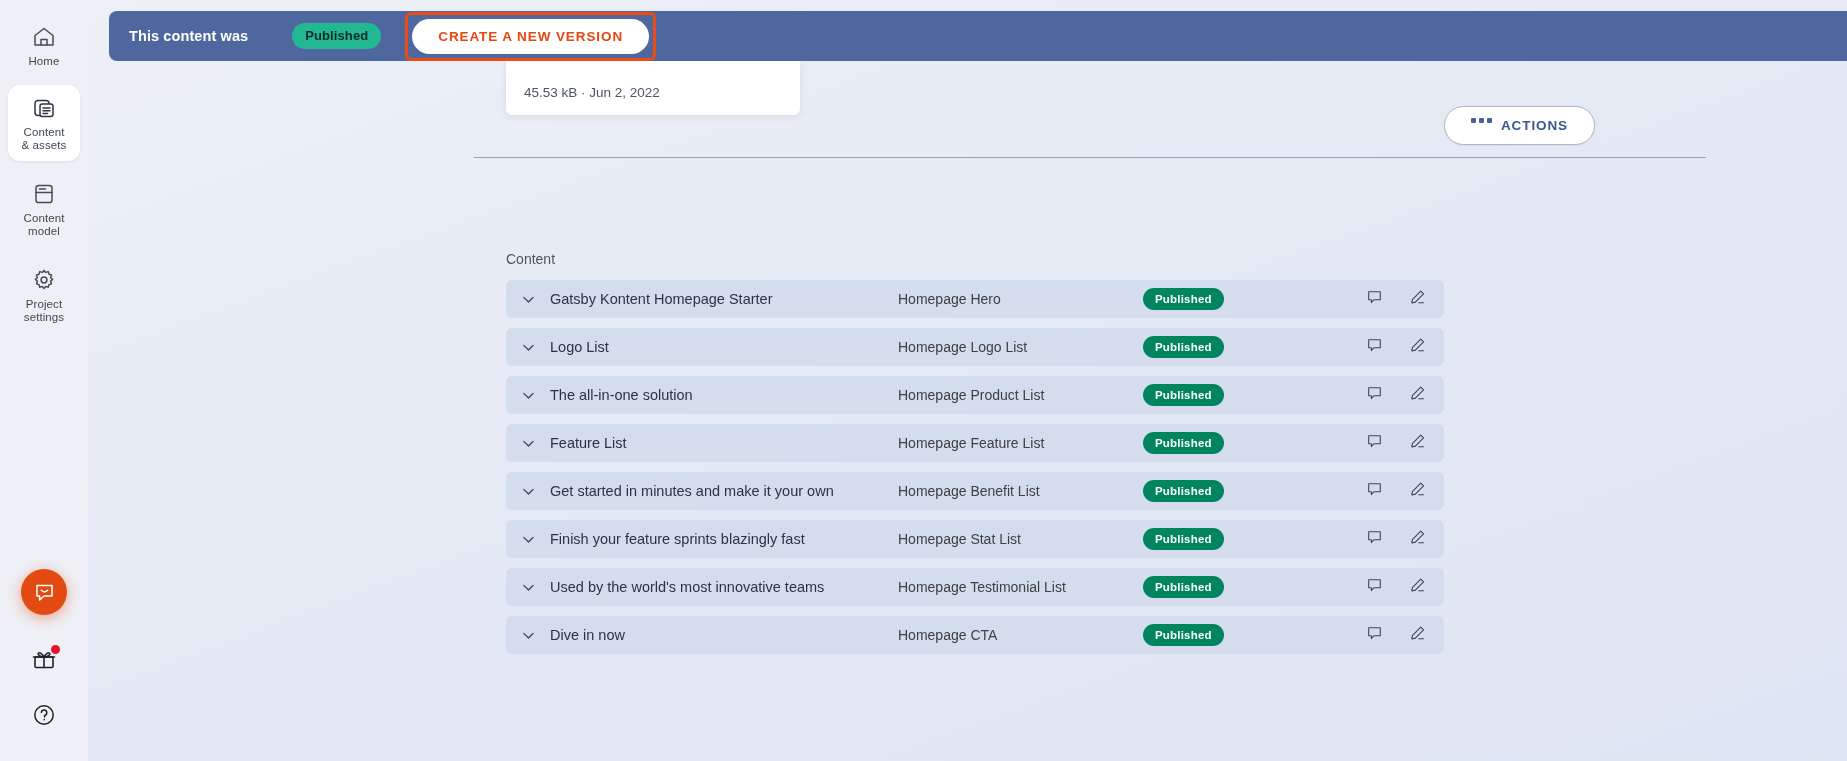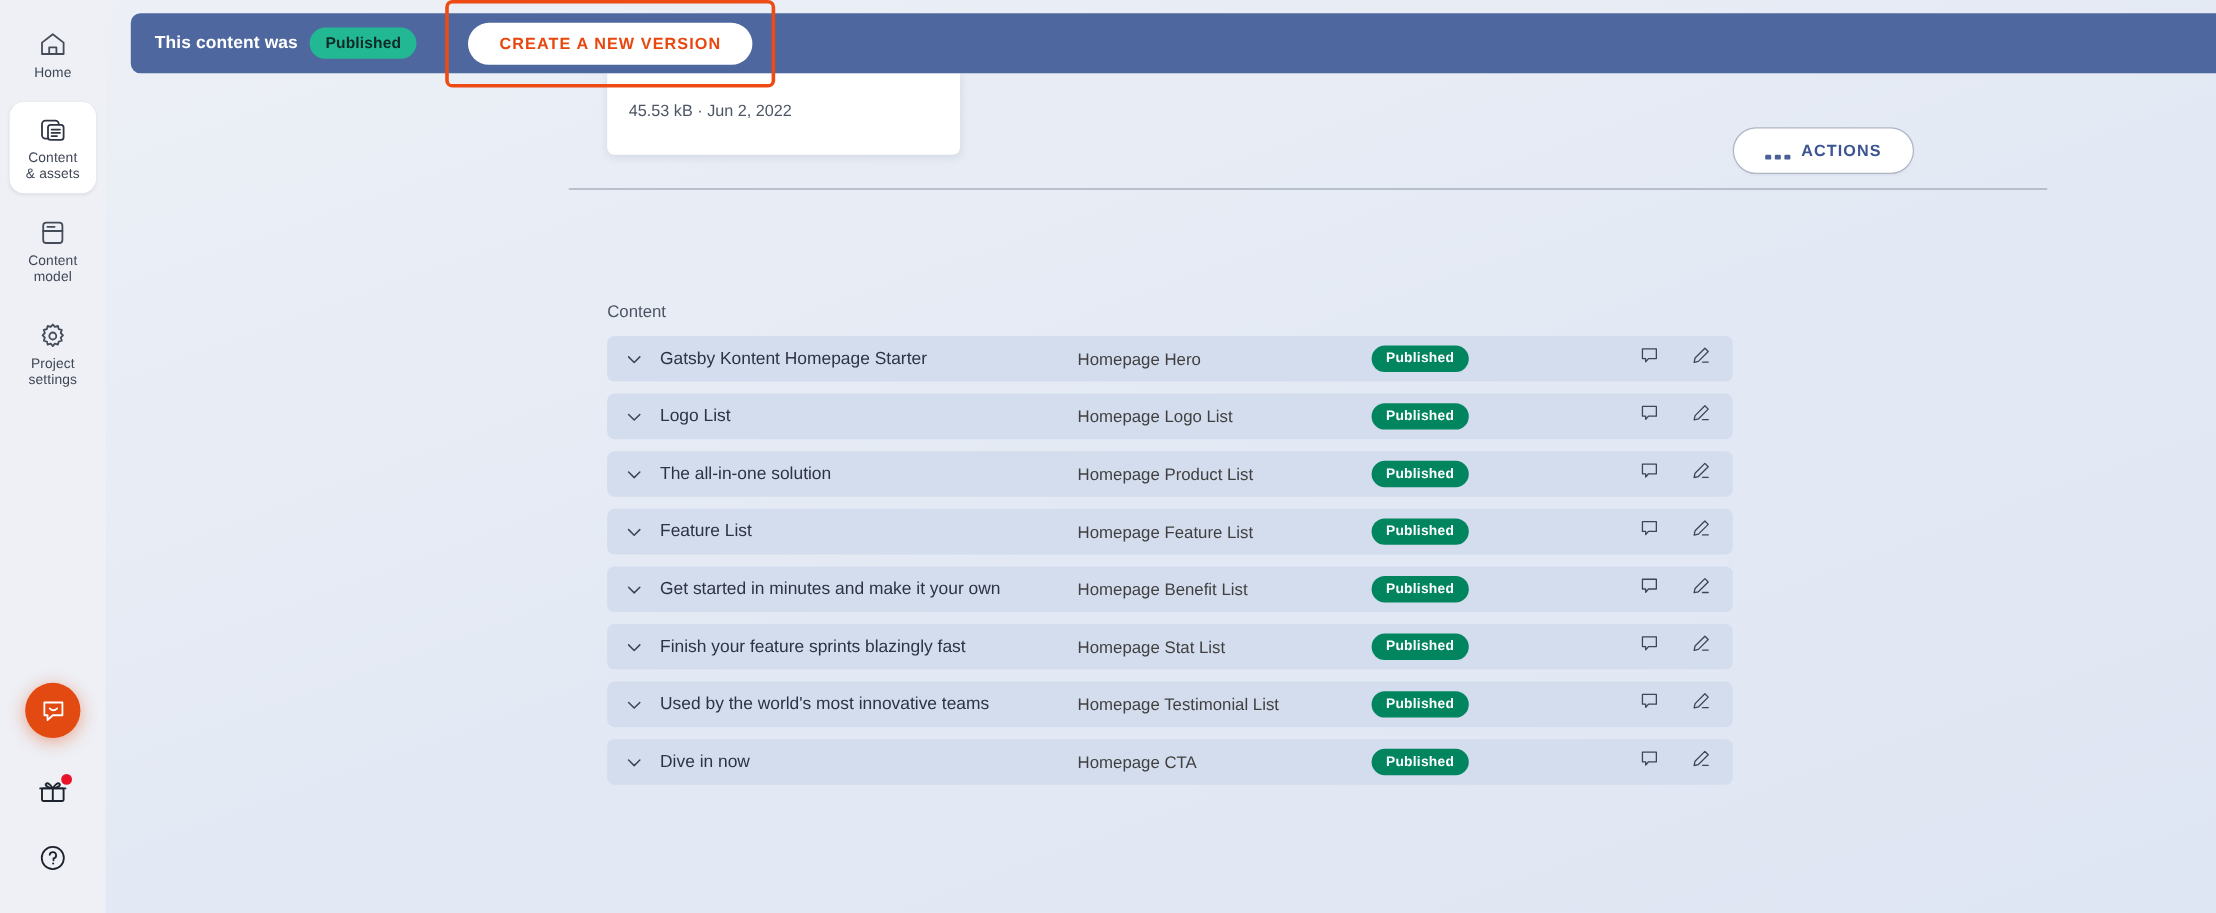--- a/index.html
+++ b/index.html
@@ -49,58 +49,58 @@
   
   #banner {
     position: absolute; left: 109px; top: 11px; right: 0px; height: 50px;
     background: #4e689f;
     border-radius: 8px 0 0 8px;
     display: flex; align-items: center;
     padding-left: 20px;
     color: #ffffff;
     z-index: 6;
   }
-  #banner-text { font-size: 14.5px; font-weight: bold; display:flex; align-items:center; letter-spacing:.1px; }
+  #banner-text { font-size: 14.5px; font-weight: bold; display:flex; align-items:center; letter-spacing:.1px;gap:34px; }
   #banner-badge {
     background: #23b894; color: #0d2b26; font-size: 13px; font-weight: bold;
     border-radius: 999px; padding: 5px 13px 6px 13px; margin: 0 10px;
     letter-spacing: .1px;
   }
   #create-version-wrap {
-    margin-left: 14px; padding: 16px;
+    margin-left: 14px; padding: 4px;
     border: 3px solid #ee4b14; border-radius: 6px;
     display: inline-flex;
   }
   #create-version-btn {
     background: #ffffff; color: #e8470f;
     border: none; border-radius: 999px;
     font-family: "Liberation Sans", sans-serif;
     font-size: 13.5px; font-weight: bold; letter-spacing: .9px;
     padding: 10px 26px; cursor: pointer;
   }
 
   
   #main { position: absolute; left: 88px; top: 61px; right: 0; bottom: 0; overflow: hidden; }
 
   
   #asset-card {
-    position: absolute; left: 418px; top: 0px; width: 294px; height: 68px;
+    position: absolute; left: 418px; top: 0px; width: 294px; height: 54px;
     background: #ffffff; border-radius: 0 0 6px 6px;
     box-shadow: 0 2px 7px rgba(40,55,90,.10);
   }
   #asset-name {
     position:absolute; left:18px; top: -6px; font-size: 14px; color: #c9ced8;
     white-space:nowrap; overflow:hidden; height: 14px;
   }
   #asset-meta { position:absolute; left:18px; top: 24px; font-size: 13.5px; color:#4d5565; }
 
   #actions-btn {
     position: absolute; right: 252px; top: 45px;
     background:#fff; border: 1px solid #aeb6c4; border-radius: 999px;
-    display:flex; align-items:flex-end; gap:9px;
+    display:flex; align-items:flex-start; gap:9px;
     padding: 11px 26px; cursor:pointer;
     box-shadow: 0 1px 2px rgba(40,55,90,.06);
   }
   #actions-dots { display:flex; gap:3.5px; }
   #actions-dots i { width:4.5px; height:4.5px; background:#4a6198; border-radius:1px; display:block; }
   #actions-label { font-size: 13.5px; font-weight: bold; color:#3c5591; letter-spacing:.9px; }
 
   #divider { position:absolute; left: 386px; right: 141px; top: 96px; height:1px; background:#9aa3b2; }
 
   #content-heading { position:absolute; left: 418px; top: 190px; font-size: 14px; color:#4c5464; }

